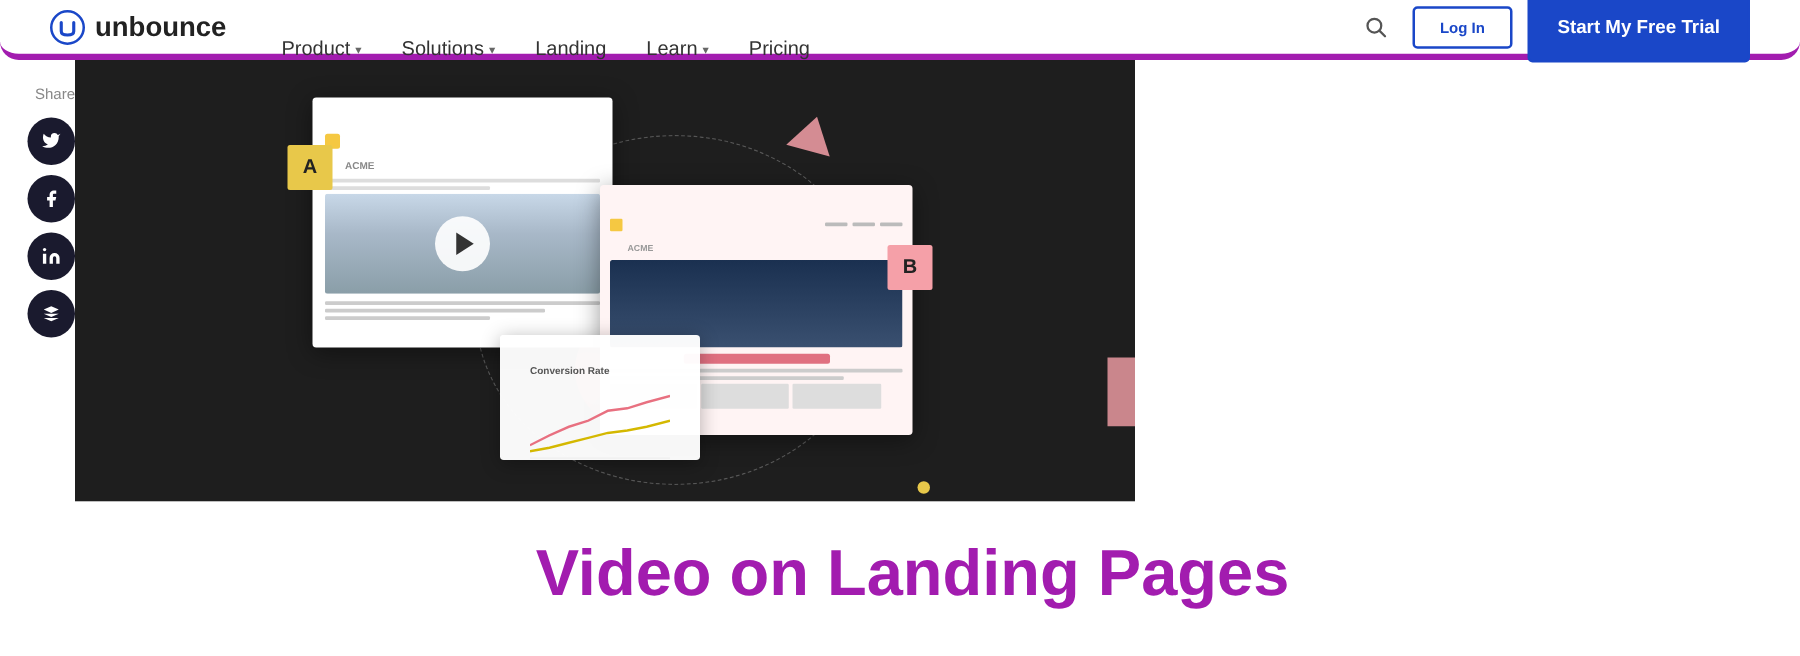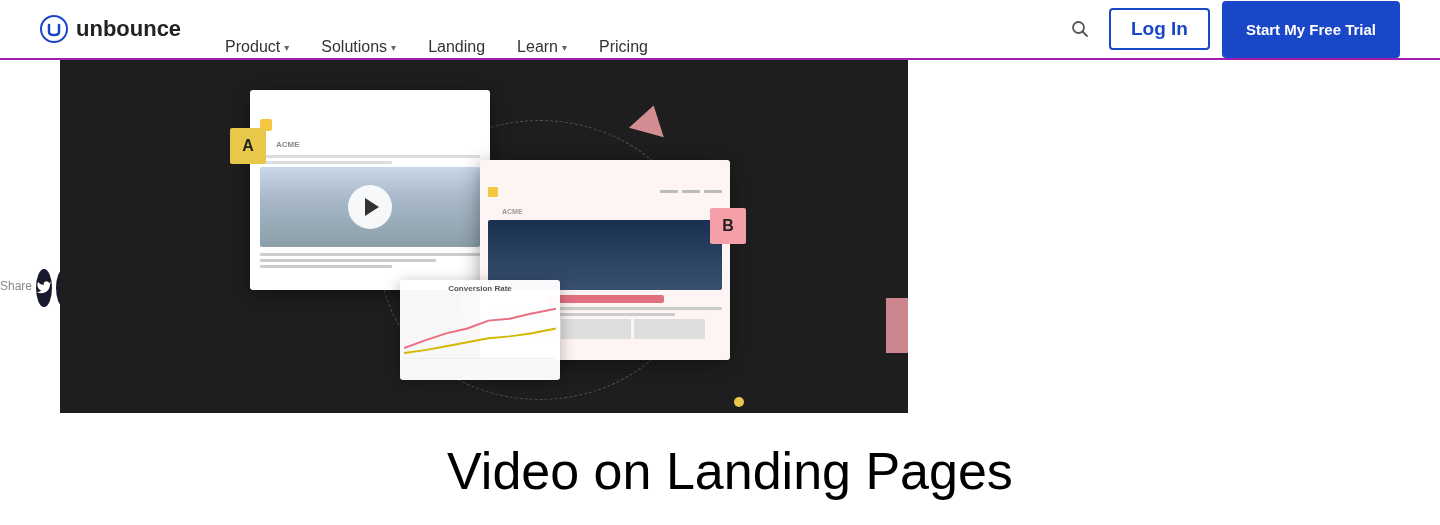--- a/index.html
+++ b/index.html
@@ -1,57 +1,57 @@
 <!DOCTYPE html>
 <html><head>
   <meta charset="utf-8">
   <style>
     * { margin: 0; padding: 0; box-sizing: border-box; }
     body { font-family: -apple-system, BlinkMacSystemFont, 'Segoe UI', sans-serif; width: 1440px; overflow-x: hidden; background: #fff; }
 
     
     .navbar {
       display: flex; align-items: center; justify-content: space-between;
-      padding: 0 40px; height: 60px; background: #fff;
-      border-bottom: 2px solid #a21caf; position: relative; z-index: 10;
+      padding: 0 40px; height: 48px; background: #fff;
+      border-bottom: 5px solid #a21caf; position: relative; z-index: 10; border-radius: 15px;
     }
     .navbar-left { display: flex; align-items: center; gap: 32px; }
     .logo { display: flex; align-items: center; gap: 8px; text-decoration: none; }
     .logo-icon { width: 28px; height: 28px; }
     .logo-text { font-size: 22px; font-weight: 700; color: #222; }
     .nav-links { display: flex; align-items: center; gap: 8px; margin-top: 36px; }
     .nav-item {
       padding: 8px 12px; font-size: 16px; color: #333; cursor: pointer;
       display: flex; align-items: center; gap: 4px; text-decoration: none;
       border-radius: 4px;
     }
     .nav-chevron { font-size: 10px; color: #666; }
     .navbar-right { display: flex; align-items: center; gap: 12px; }
     .search-icon-btn {
       background: none; border: none; cursor: pointer; padding: 8px;
       color: #555; font-size: 18px; display: flex; align-items: center;
     }
     .login-btn {
       padding: 8px 20px; border: 2px solid #1a47c8; border-radius: 4px;
-      color: #1a47c8; font-size: 19px; font-weight: 600; cursor: pointer;
+      color: #1a47c8; font-size: 12px; font-weight: 600; cursor: pointer;
       background: #fff;
     }
     .trial-btn {
       padding: 18px 22px; background: #1a47c8; border: 2px solid #1a47c8;
       border-radius: 4px; color: #fff; font-size: 15px; font-weight: 600;
       cursor: pointer;
     }
 
     
     .main-wrapper { display: flex; position: relative; }
 
     
     .sidebar-share {
       width: 60px; min-width: 60px; padding-top: 20px;
-      display: flex; flex-direction: row; align-items: center; gap: 4px;
+      display: flex; flex-direction: column; align-items: flex-end; gap: 4px;
     }
     .share-label {
       font-size: 12px; color: #888; margin-bottom: 8px; font-weight: 500;
     }
     .social-btn {
       width: 38px; height: 38px; border-radius: 50%; border: none; cursor: pointer;
       display: flex; align-items: center; justify-content: center;
       color: #fff; font-size: 16px; margin-bottom: 4px;
     }
     .social-twitter { background: #1a1a2e; }
@@ -192,35 +192,35 @@
     .mockup-b-cta {
       width: 50%; height: 8px; background: #e07080; border-radius: 2px; margin: 0 auto 4px;
     }
 
     
     .conversion-chart {
       position: absolute; left: 340px; top: 220px;
       width: 160px; height: 100px;
       background: rgba(255,255,255,0.97); border-radius: 3px;
       box-shadow: 0 3px 15px rgba(0,0,0,0.3);
-      padding: 4px; z-index: 10; text-align: center;
+      padding: 24px; z-index: 10;
     }
     .chart-title { font-size: 8px; color: #555; font-weight: 600; margin-bottom: 6px; }
     .chart-area {
       width: 100%; height: 60px; position: relative;
       border-bottom: 1px solid #eee;
     }
 
     
     .page-title-area {
       padding: 30px 40px 0 0;
       text-align: center;
     }
     .page-title {
-      font-size: 52px; font-weight: 400; color: #000000;
+      font-size: 52px; font-weight: 700; color: #a21caf;
       line-height: 1.1;
     }
 
     
     .mockup-bottom-rows { display: flex; gap: 3px; flex-wrap: wrap; margin-top: 3px; }
     .mockup-bottom-block { width: 30%; height: 20px; background: #ddd; border-radius: 1px; }
 
     
     .deco-arrow {
       position: absolute; left: 195px; top: 148px;

